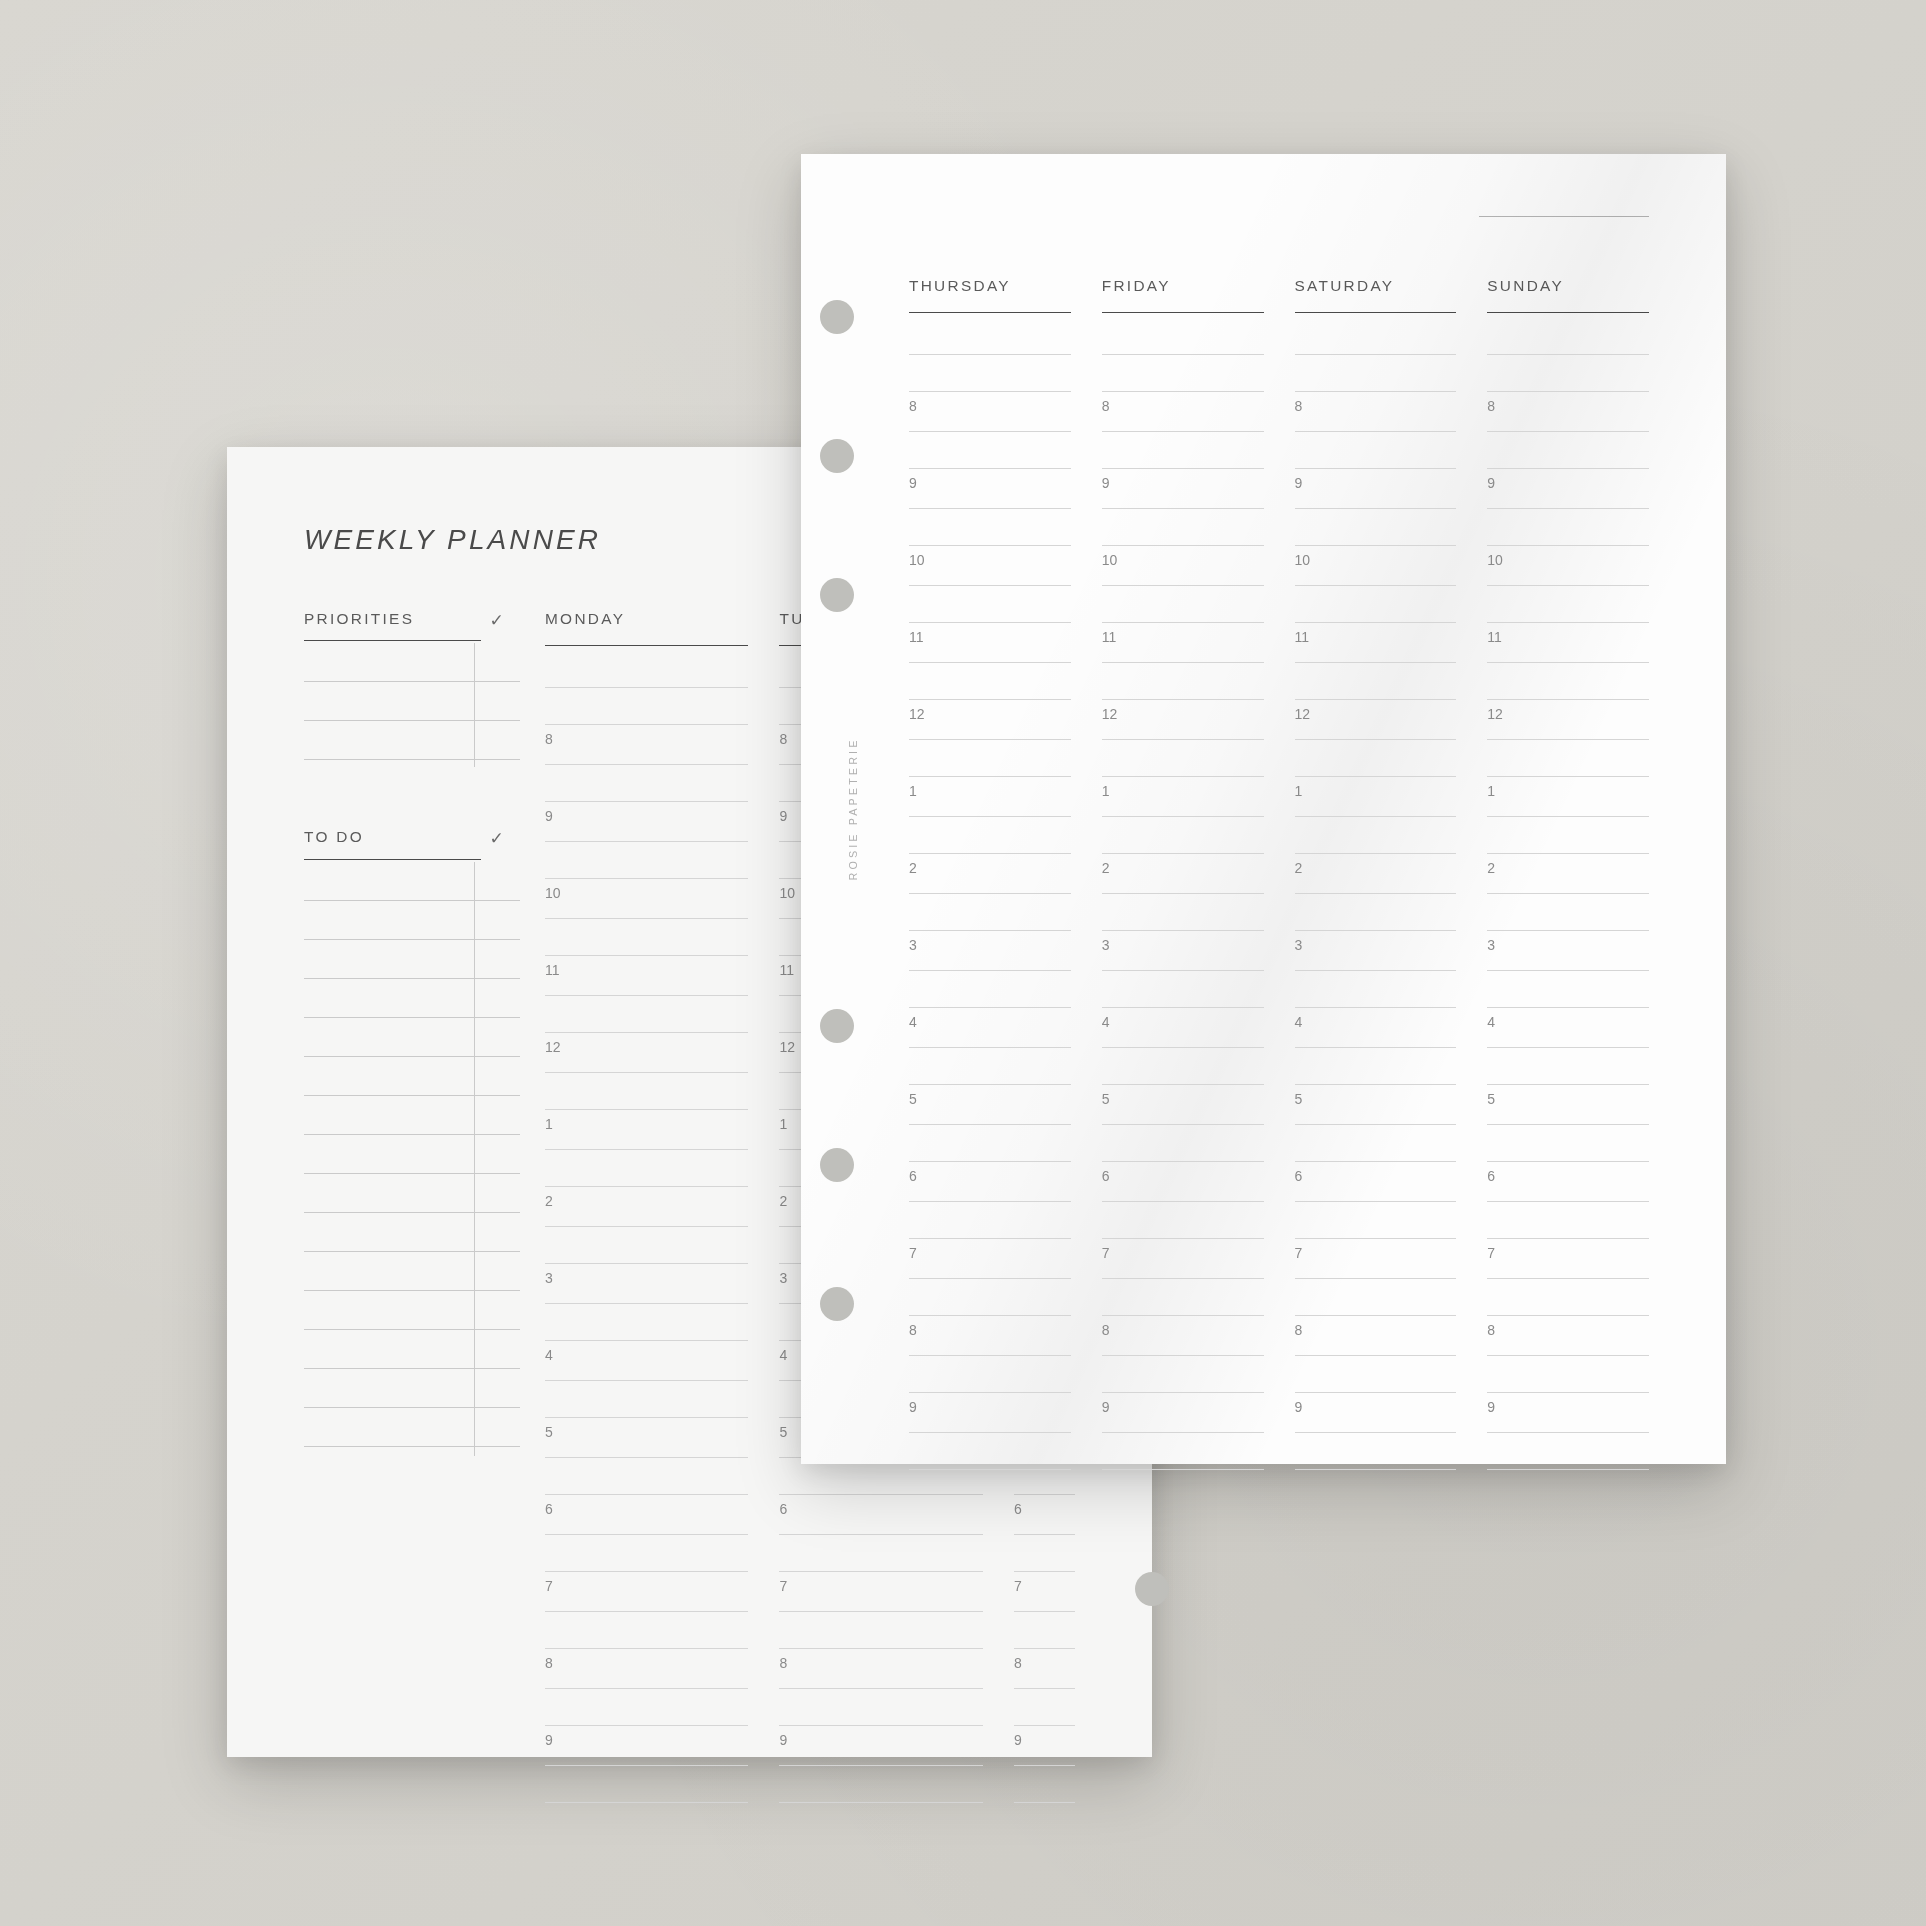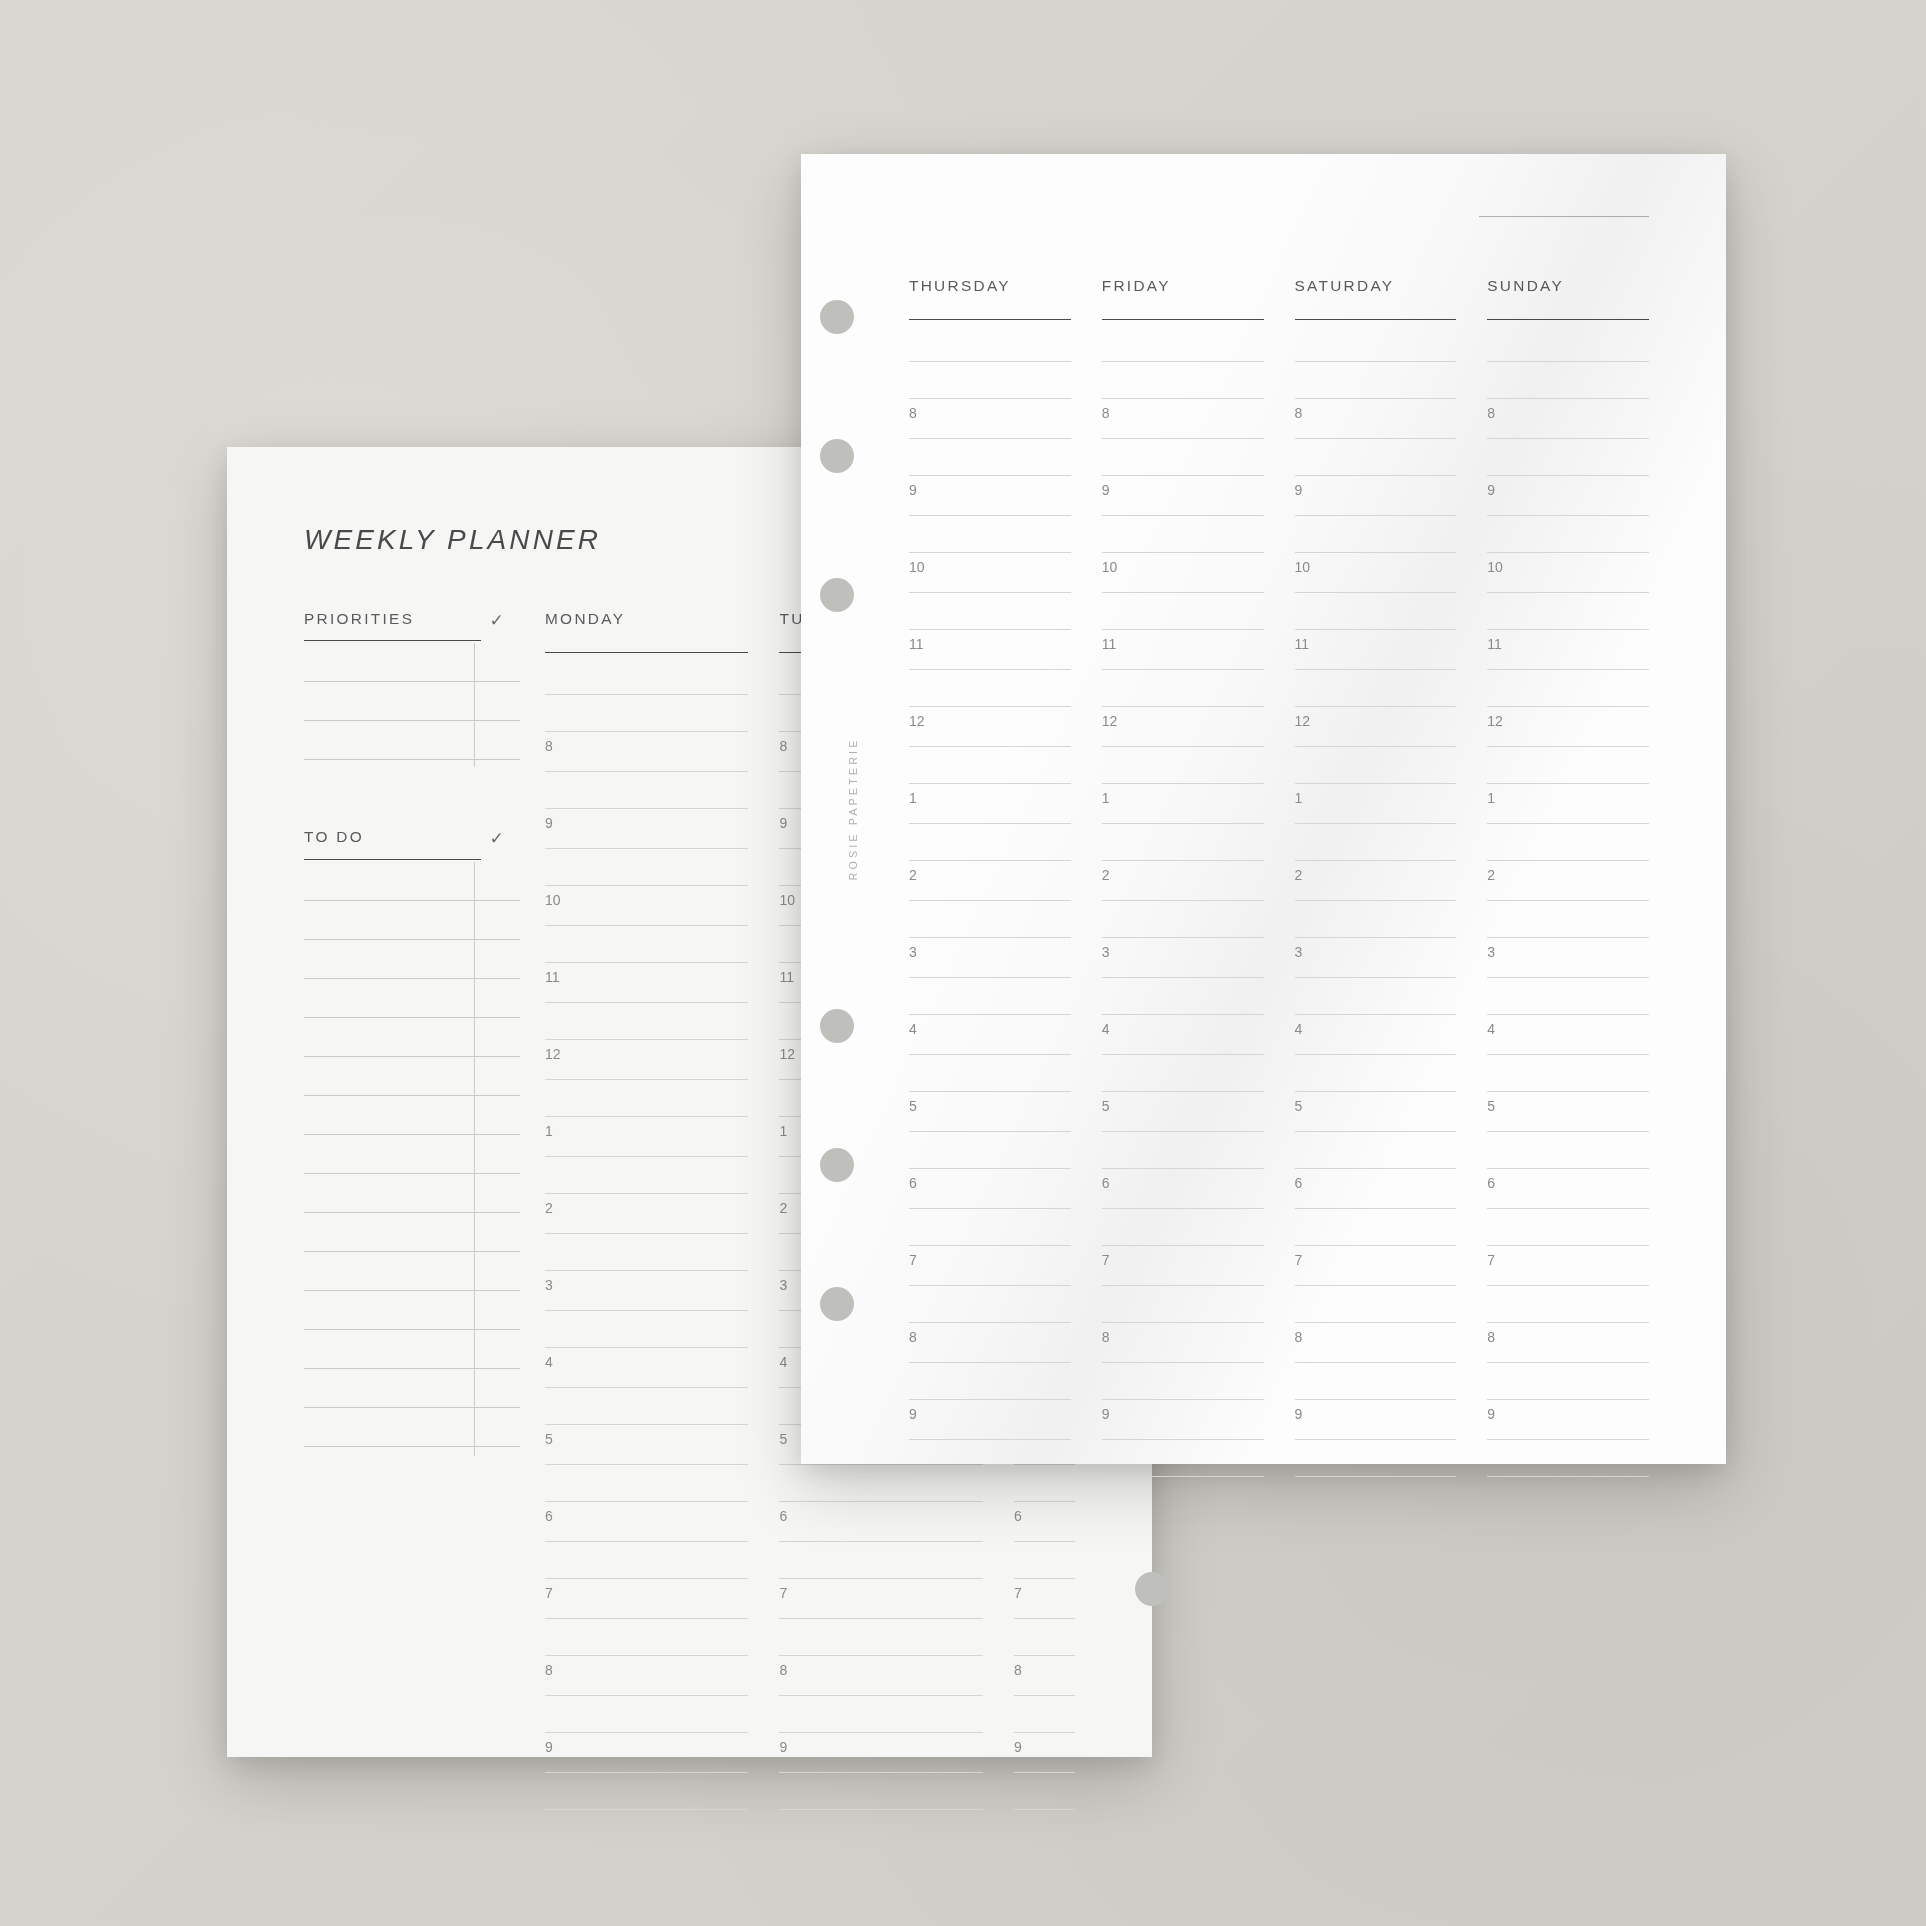--- a/index.html
+++ b/index.html
@@ -127,21 +127,21 @@
 }
 .day-col {
   flex: 1;
   min-width: 0;
 }
 .day-header {
   font-size: 15.4px;
   letter-spacing: 2.3px;
   color: #5a5a5a;
   font-weight: 400;
-  padding-bottom: 24px;
+  padding-bottom: 17px;
   border-bottom: 1.5px solid #4a4a4a;
   margin-bottom: 2.3px;
 }
 .hour-slot {
   height: 77px;
   position: relative;
 }
 .hour-slot .hr-label {
   font-size: 14px;
   color: #8a8a8a;

